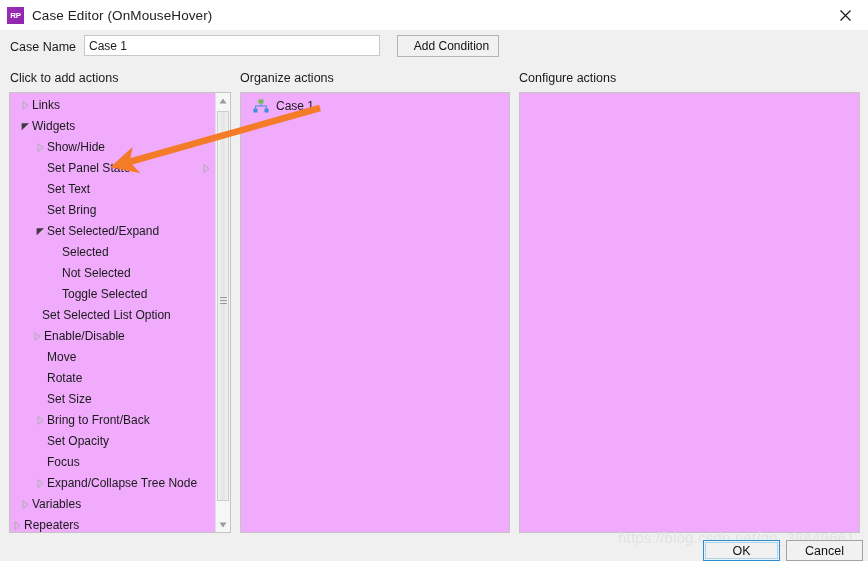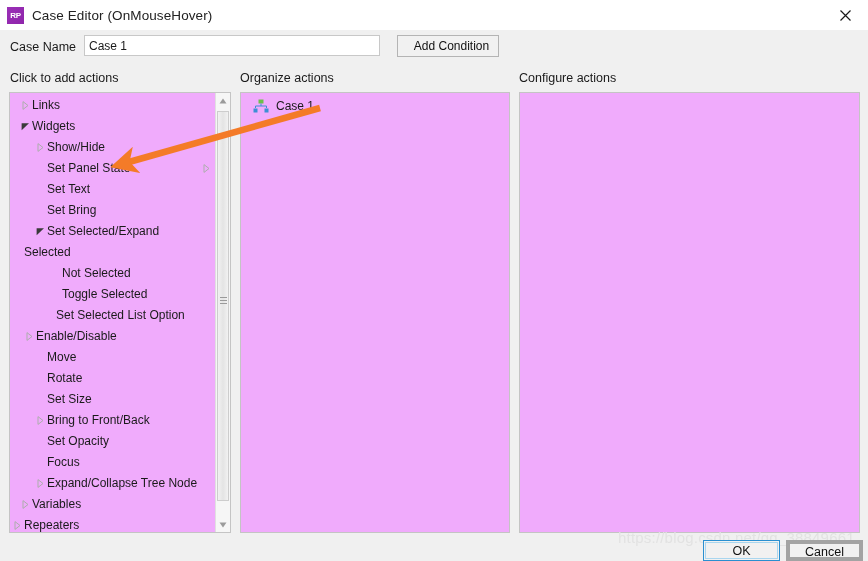--- a/index.html
+++ b/index.html
@@ -223,21 +223,21 @@
   }
 
   
   .dlg-button {
     position: absolute;
     top: 540px;
     width: 77px;
     height: 21px;
     box-sizing: border-box;
     background: #f1f1f1;
-    border: 4px solid #a3a3a3;
+    border: 1px solid #a3a3a3;
     font-family: "Liberation Sans", sans-serif;
     font-size: 12.5px;
     color: #111111;
     cursor: pointer;
   }
   #ok-button {
     left: 703px;
     border: 1px solid #2a8fd0;
     outline: 1px solid #a9d6ef;
     outline-offset: -3px;
@@ -332,37 +332,37 @@
         <span class="tree-label">Set Bring</span>
       </div>
       <div class="tree-item" style="padding-left: 23px;">
         <span class="tw">
           <svg width="9" height="9" viewBox="0 0 9 9">
             <path d="M0.6,1.2 L8,1.2 L0.6,8.2 Z" fill="#3a3a3a"></path>
           </svg>
         </span>
         <span class="tree-label">Set Selected/Expand</span>
       </div>
-      <div class="tree-item" style="">
+      <div class="tree-item" style="padding-left: 38px;">
         <span class="tw"></span>
         <span class="tree-label">Selected</span>
       </div>
       <div class="tree-item" style="padding-left: 38px;">
         <span class="tw"></span>
         <span class="tree-label">Not Selected</span>
       </div>
       <div class="tree-item" style="padding-left: 38px;">
         <span class="tw"></span>
         <span class="tree-label">Toggle Selected</span>
       </div>
-      <div class="tree-item" style="padding-left: 32px;">
+      <div class="tree-item" style="padding-left: 18px;">
         <span class="tw"></span>
         <span class="tree-label">Set Selected List Option</span>
       </div>
-      <div class="tree-item" style="padding-left: 12px;">
+      <div class="tree-item" style="padding-left: 20px;">
         <span class="tw">
           <svg width="7" height="9" viewBox="0 0 7 9">
             <path d="M1,0.6 L6,4.5 L1,8.4 Z" fill="none" stroke="#adadad" stroke-width="1"></path>
           </svg>
         </span>
         <span class="tree-label">Enable/Disable</span>
       </div>
       <div class="tree-item" style="padding-left: 23px;">
         <span class="tw"></span>
         <span class="tree-label">Move</span>

